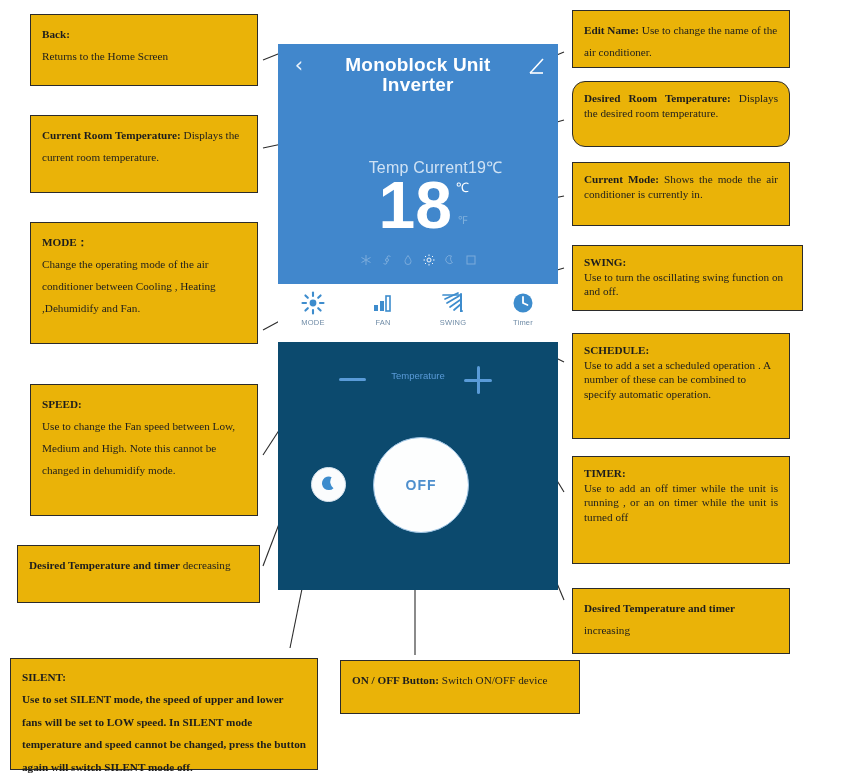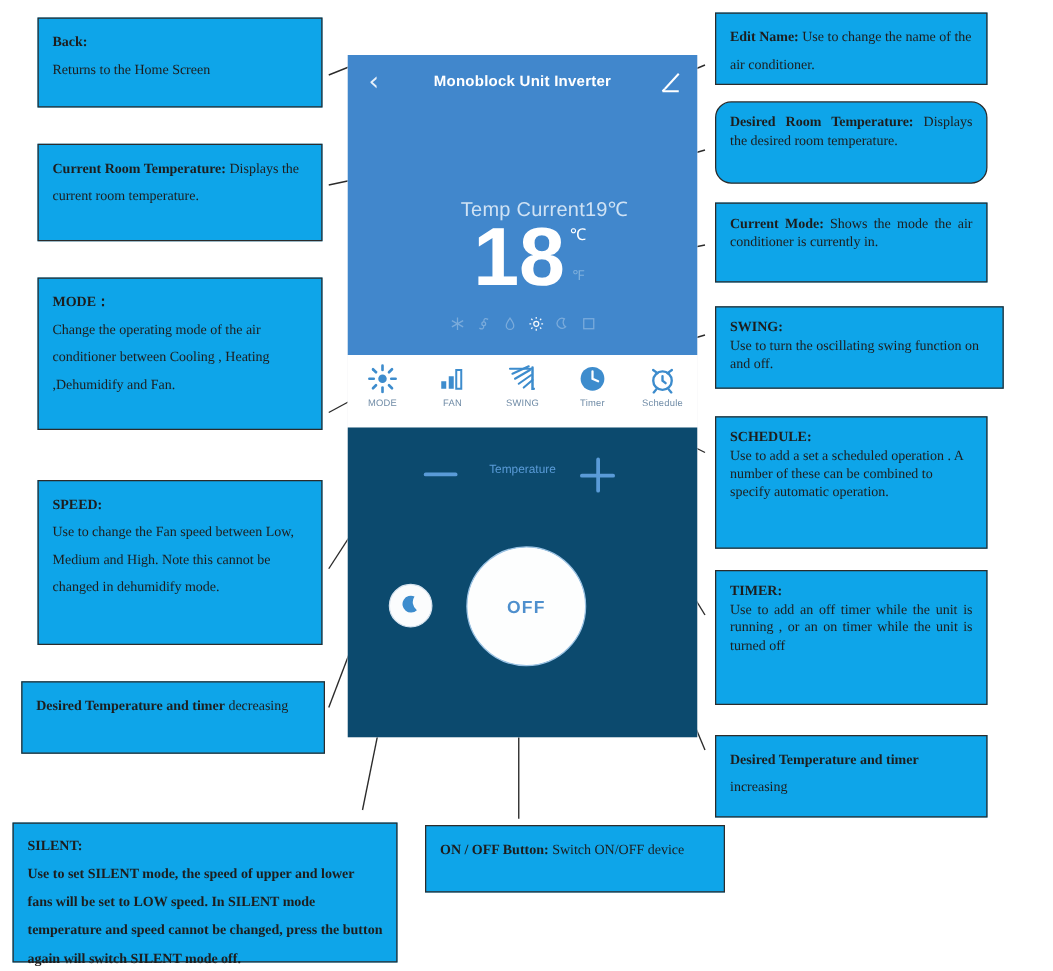--- a/index.html
+++ b/index.html
@@ -9,21 +9,21 @@
   
   #phone{position:absolute;left:278px;top:44px;width:280px;height:546px;
          background:#f2f4f6;overflow:hidden;}
   #phone-top{position:absolute;left:0;top:0;width:280px;height:240px;
              background:#4187cc;}
   #topbar{position:absolute;left:0;top:0;width:280px;height:42px;}
   #back-icon{position:absolute;left:10px;top:10px;width:22px;height:22px;
              color:#e8f1fa;font-size:21px;line-height:22px;text-align:center;
              font-family:"DejaVu Sans",sans-serif;}
   #title{position:absolute;left:40px;top:11px;width:200px;text-align:center;
-         color:#ffffff;font-size:12px;font-weight:bold;line-height:20px;
+         color:#ffffff;font-size:19px;font-weight:bold;line-height:20px;
          font-family:"Liberation Sans",sans-serif;letter-spacing:.2px;}
   #edit-icon{position:absolute;left:246px;top:10px;width:24px;height:24px;}
 
   #cur-temp{position:absolute;left:0;top:112px;width:315px;text-align:center;
             color:#cfe2f4;font-size:16px;letter-spacing:.2px;
             font-family:"Liberation Sans",sans-serif;}
   #big-wrap{position:absolute;left:0;top:126px;width:280px;height:74px;}
   #big-temp{position:absolute;left:54px;top:0;width:120px;text-align:right;
             color:#ffffff;font-size:66px;line-height:70px;font-weight:bold;
             font-family:"Liberation Sans",sans-serif;}
@@ -62,21 +62,21 @@
               border-radius:50%;border:1px solid #d5e2ee;background:#fbfcfd;}
   #moon{position:absolute;left:8px;top:7px;width:18px;height:18px;}
 
   #onoff{position:absolute;left:95px;top:95px;width:94px;height:94px;
          border-radius:50%;border:1px solid #9cc3e4;background:#fdfefe;
          display:flex;align-items:center;justify-content:center;}
   #onoff-lbl{color:#4e8fcd;font-size:14px;font-weight:bold;letter-spacing:1px;
              font-family:"Liberation Sans",sans-serif;}
 
   
-  .box{position:absolute;background:#0ea5e9;border:1px solid #2b2b2b;
+  .box{position:absolute;background:#eab308;border:1px solid #2b2b2b;
        box-sizing:border-box;padding:9px 11px;font-size:11.2px;line-height:1.95;
        font-family:"Liberation Serif",serif;color:#1d1d1d;}
   .box.tight{line-height:1.30;}
   .box.just{text-align:justify;}
   .box b{font-weight:bold;}
   .box.allbold{font-weight:bold;line-height:2.0;}
 
   
   #lines{position:absolute;left:0;top:0;width:842px;height:777px;}
 </style>
@@ -228,35 +228,20 @@
     <div class="tab">
       <span class="tab-ico">
         <svg viewBox="0 0 24 24" width="24" height="24">
           <circle cx="12" cy="12" r="9.5" fill="#3d8ccd"></circle>
           <path d="M12 6 V12 L16.5 14" stroke="#ffffff" stroke-width="1.8" fill="none" stroke-linecap="round"></path>
         </svg>
       </span>
       <span class="tab-lbl">Timer</span>
     </div>
 
-    <div class="tab">
-      <span class="tab-ico">
-        <svg viewBox="0 0 24 24" width="24" height="24">
-            <g stroke="#3d8ccd" stroke-width="1.9" fill="none" stroke-linecap="round">
-          <circle cx="12" cy="13.5" r="7.4"></circle>
-          <path d="M4.5 5 L8 7.5"></path>
-              <path d="M19.5 5 L16 7.5"></path>
-          <path d="M7 20.5 L5 23"></path>
-              <path d="M17 20.5 L19 23"></path>
-          <path d="M12 10 V13.5 L14.5 15.5"></path>
-            </g>
-          </svg>
-      </span>
-      <span class="tab-lbl">Schedule</span>
-    </div>
   </div>
 
   <div id="panel">
     <div id="minus"></div>
     <div id="templabel">Temperature</div>
     <div id="plus"></div>
 
     <div id="silent-btn">
       <span id="moon">
         <svg viewBox="0 0 24 24" width="18" height="18">

